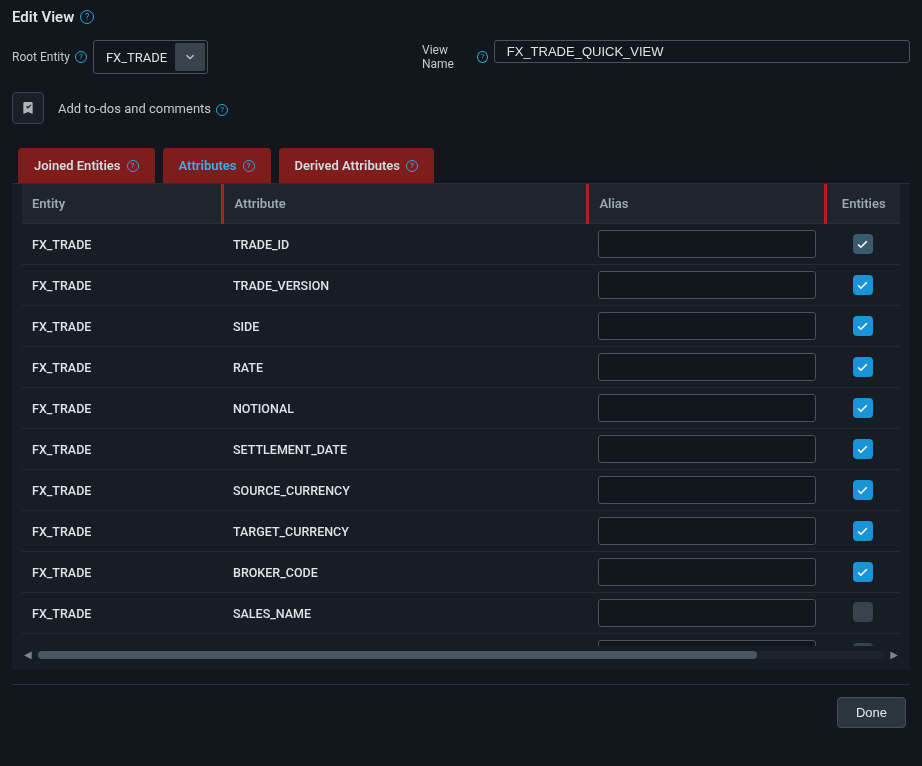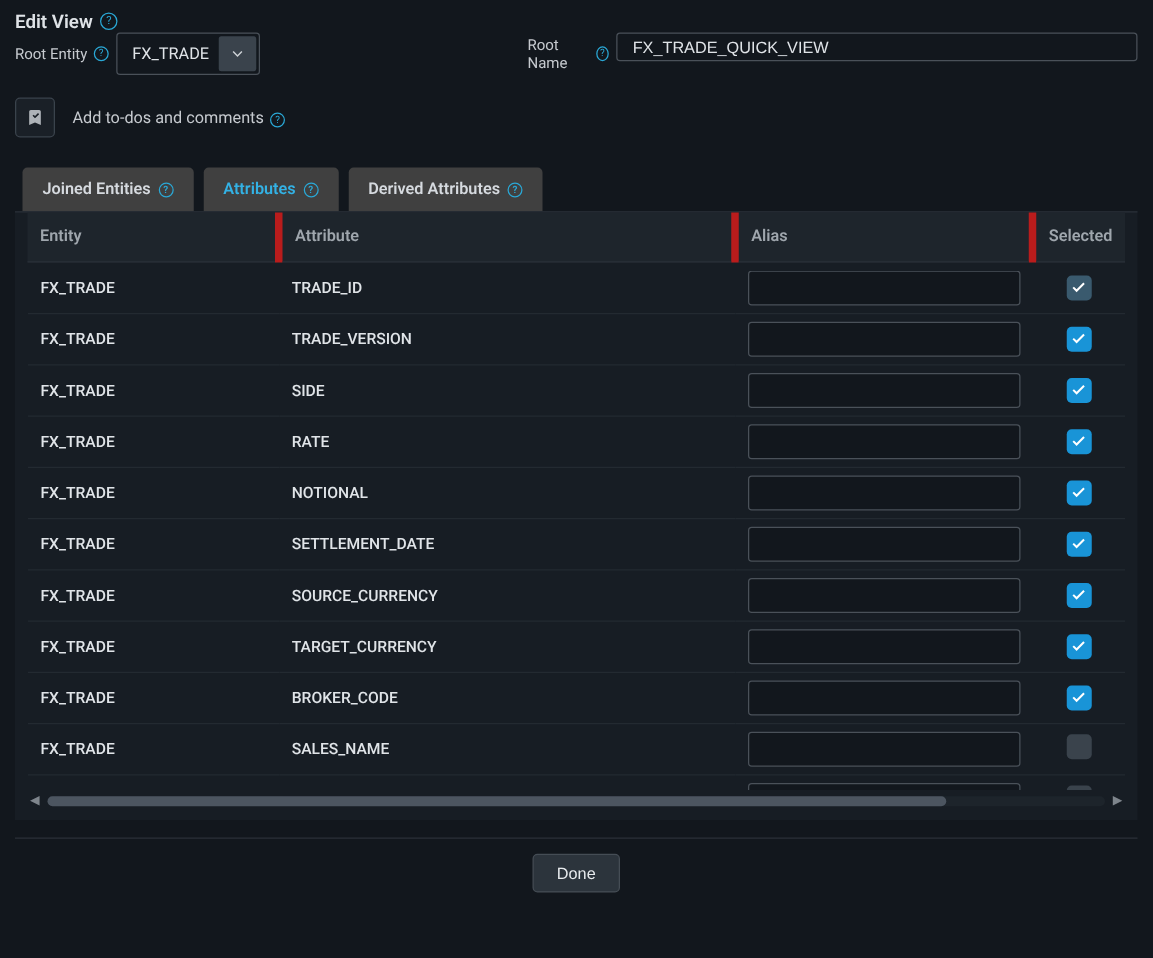--- a/index.html
+++ b/index.html
@@ -9,20 +9,21 @@
     color: #e0e4e8;
     font-family: -apple-system, BlinkMacSystemFont, "Segoe UI", Roboto, Arial, sans-serif;
     font-size: 13px;
     width: 922px;
     height: 766px;
     overflow: hidden;
   }
   .page { padding: 8px 12px 12px 12px; }
   .title-row {
     display: flex; align-items: center; gap: 6px;
+    margin-bottom: 14px;
   }
   .title {
     font-size: 15px; font-weight: 600; color: #dfe3e7;
   }
   .help-icon {
     width: 14px; height: 14px; border: 1px solid #2aa8d6; border-radius: 50%;
     display: inline-flex; align-items: center; justify-content: center;
     font-size: 9px; color: #2aa8d6; line-height: 1;
     cursor: pointer;
   }
@@ -59,21 +60,21 @@
     cursor: pointer;
   }
   .todo-btn svg { fill: #aeb3b8; }
   .todo-label { font-size: 13px; color: #c6cacf; display: flex; align-items: flex-end; gap: 5px; }
   .tabs {
     display: flex; gap: 8px;
     padding: 6px 6px 0 6px;
   }
   .tab {
     padding: 10px 16px;
-    background: #404040; border-radius: 4px 4px 0 0;
+    background: #7f1d1d; border-radius: 4px 4px 0 0;
     cursor: pointer;
     display: flex; align-items: center; gap: 6px;
     font-size: 13px; font-weight: 600;
     color: #d6dadf;
   }
   .tab.active { color: #33b2e5; }
   .grid-wrap {
     background: #171d24;
     border-top: 1px solid #2a3038;
     padding: 0 10px 8px 10px;
@@ -82,21 +83,21 @@
   .grid {
     width: 100%;
     border-collapse: collapse;
   }
   .grid-head th {
     text-align: left; font-size: 13px; font-weight: 600; color: #9fa6ad;
     padding: 12px 10px;
     border-bottom: 1px solid #2a3038;
     background: #1e252c;
   }
-  .grid-head th.sep { border-left: 6px solid #b91c1c; }
+  .grid-head th.sep { border-left: 3px solid #b91c1c; }
   .col-entity { width: 190px; }
   .col-attr   { width: 345px; }
   .col-alias  { width: 225px; }
   .col-sel    { width: 70px; text-align: center !important; }
   .grid-body-wrap {
     height: 422px; overflow-y: auto; overflow-x: hidden;
     scrollbar-width: thin;
     scrollbar-color: #4c5560 #171d24;
   }
   .grid-body-wrap::-webkit-scrollbar { width: 10px; }
@@ -130,21 +131,21 @@
   .hscroll-arrow { font-size: 10px; color: #7e858c; padding: 0 2px; cursor: pointer; line-height: 1; }
   .hscroll-track {
     flex: 1; height: 8px; background: #1d242b; border-radius: 4px; position: relative;
   }
   .hscroll-thumb {
     position: absolute; left: 0; top: 0; bottom: 0; width: 85%;
     background: #4c5560; border-radius: 4px;
   }
   .footer {
     border-top: 1px solid #2b3139;
-    display: flex; justify-content: center;
+    display: flex; justify-content: flex-end;
     padding: 12px 4px 0 4px;
     margin-top: 14px;
   }
   .done-btn {
     background: #2c343c; border: 1px solid #454d55; border-radius: 4px;
     color: #e7eaed; font-size: 13px; font-weight: 500;
     padding: 7px 18px; cursor: pointer;
   }
   td.center, th.center { text-align: center; }
   table { table-layout: fixed; }
@@ -168,21 +169,21 @@
         <span>FX_TRADE</span>
         <div class="select-chevron-btn">
           <svg width="14" height="14" viewBox="0 0 24 24" fill="none" stroke-width="2">
               <polyline points="6 9 12 15 18 9"></polyline>
             </svg>
         </div>
       </div>
     </div>
     <div class="form-group name">
       <div class="label-row">
-        <span>Root Name</span>
+        <span>View Name</span>
         <span class="help-icon small">?</span>
       </div>
       <input class="text-input" type="text" value="FX_TRADE_QUICK_VIEW" style="">
     </div>
   </div>
 
   <div class="todo-row">
     <div class="todo-btn">
       <svg width="16" height="16" viewBox="0 0 24 24">
           <path d="M17 3H7c-1.1 0-2 .9-2 2v16l7-3 7 3V5c0-1.1-.9-2-2-2zm-5 10l-3-3 1.4-1.4L12 10.2l3.6-3.6L17 8l-5 5z"></path>
@@ -209,21 +210,21 @@
       </div>
     </div>
 
   <div class="grid-wrap">
     <table class="grid">
       <thead class="grid-head">
         <tr>
           <th class="col-entity">Entity</th>
           <th class="col-attr sep">Attribute</th>
           <th class="col-alias sep">Alias</th>
-          <th class="col-sel sep center">Selected</th>
+          <th class="col-sel sep center">Entities</th>
         </tr>
       </thead>
     </table>
     <div class="grid-body-wrap">
       <table class="grid">
         <colgroup>
           <col class="col-entity">
             <col class="col-attr">
             <col class="col-alias">
             <col class="col-sel">

